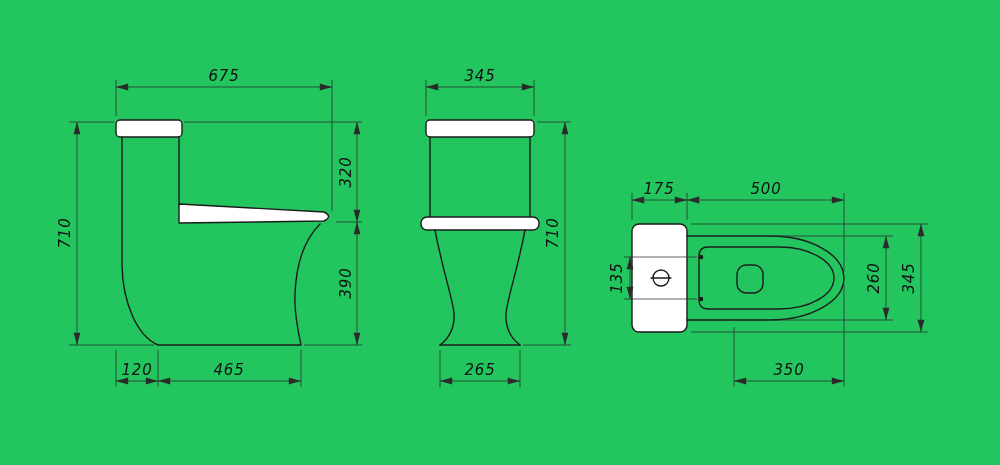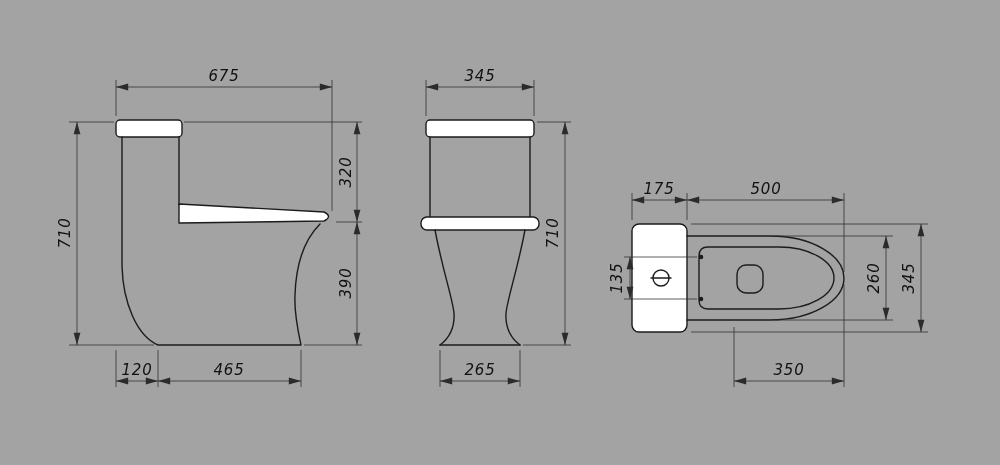--- a/index.html
+++ b/index.html
@@ -1,19 +1,19 @@
 <!DOCTYPE html>
 <html><head>
 <meta charset="utf-8">
 <style>
   html,body{margin:0;padding:0;background:#fff;}
   .canvas{
     position:relative;
     width:1000px;height:465px;
-    background:#a3a3a3;
+    background:#22c55e;
     font-family:"DejaVu Sans",sans-serif;
     overflow:hidden;
   }
   svg{display:block;}
   .outline{fill:none;stroke:#1c1c1c;stroke-width:1.4;stroke-linejoin:round;stroke-linecap:round;}
   .outline-fill{fill:#ffffff;stroke:#1c1c1c;stroke-width:1.4;stroke-linejoin:round;}
   .thin{fill:none;stroke:#2b2b2b;stroke-width:0.75;}
   .t{font-family:"DejaVu Sans",sans-serif;font-style:italic;font-size:15px;fill:#111;text-anchor:middle;letter-spacing:0.8px;}
   .dot{fill:#1c1c1c;stroke:none;}
 </style>

